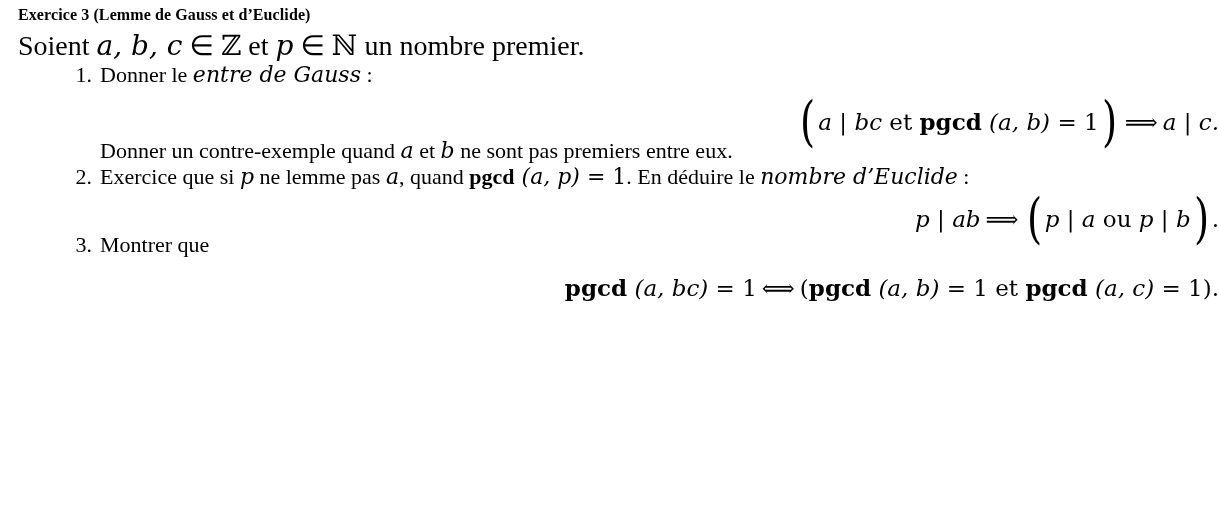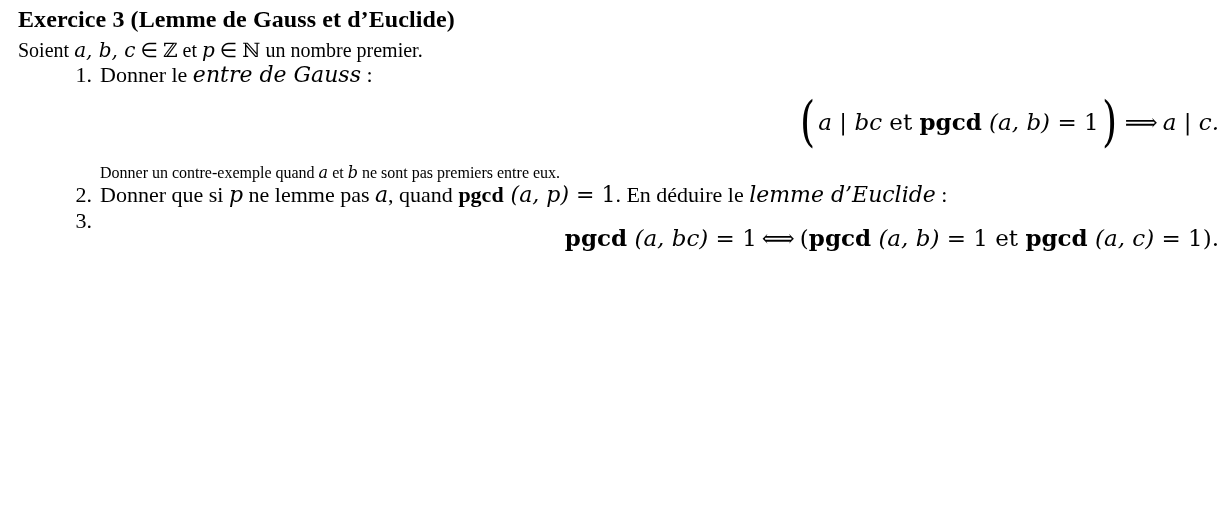--- a/index.html
+++ b/index.html
@@ -15,26 +15,26 @@
     overflow: hidden;
   }
   .page {
     position: relative;
     width: 1219px;
     height: 524px;
     padding: 0;
   }
   .exercise-title {
     font-weight: bold;
-    font-size: 24px;
+    font-size: 16px;
     margin: 6px 0 0 18px;
     letter-spacing: 0.1px;
   }
   .intro-line {
-    font-size: 20px;
+    font-size: 28px;
     margin: 5px 0 0 18px;
   }
   .math {
     font-family: "DejaVu Serif", serif;
     font-style: italic;
   }
   .mathup {
     font-family: "DejaVu Serif", serif;
     font-style: normal;
   }
@@ -78,22 +78,22 @@
     position: relative;
     top: 10px;
     font-family: "DejaVu Serif", serif;
     font-style: normal;
     transform: scaleX(0.72);
   }
   .it { font-style: italic; }
   .up { font-style: normal; }
   .bold { font-weight: bold; font-style: normal; }
   .sub-note {
-    font-size: 16px;
-    margin-top: 28px;
+    font-size: 22px;
+    margin-top: 3px;
     margin-left: 100px;
   }
   .arrow {
     font-family: "DejaVu Serif", serif;
     font-style: normal;
     padding: 0 4px;
   }
   .spaced { padding: 0 5px; }
 </style>
 </head>
@@ -117,26 +117,30 @@
     <div class="display disp-1">
       <span class="paren-big">(</span><span class="it">a</span><span class="up"> | </span><span class="it">bc</span><span class="up"> et </span><span class="bold">pgcd</span><span class="it"> (a, b)</span><span class="up"> = 1</span><span class="paren-big">)</span><span class="arrow spaced">⟹</span><span class="it">a</span><span class="up"> | </span><span class="it">c.</span>
     </div>
 
     <div class="sub-note">
       <span>Donner un contre-exemple quand </span><span class="math">a</span><span> et </span><span class="math">b</span><span> ne sont pas premiers entre eux.</span>
     </div>
 
     <li class="item item-2">
       <span class="num">2.</span>
-      <span>Donner que si </span><span class="math">p</span><span> ne lemme pas </span><span class="math">a</span><span>, quand </span><span class="bold">pgcd</span><span class="math"> (a, p)</span><span class="mathup"> = 1</span><span>. En déduire le </span><span class="math">lemme d’Euclide</span><span> :</span>
+      <span>Exercice que si </span><span class="math">p</span><span> ne lemme pas </span><span class="math">a</span><span>, quand </span><span class="bold">pgcd</span><span class="math"> (a, p)</span><span class="mathup"> = 1</span><span>. En déduire le </span><span class="math">nombre d’Euclide</span><span> :</span>
     </li>
 
+    <div class="display disp-2">
+      <span class="it">p</span><span class="up"> | </span><span class="it">ab</span><span class="arrow spaced">⟹</span><span class="paren-big">(</span><span class="it">p</span><span class="up"> | </span><span class="it">a</span><span class="up"> ou </span><span class="it">p</span><span class="up"> | </span><span class="it">b</span><span class="paren-big">)</span><span class="up">.</span>
+    </div>
 
     <li class="item item-3">
       <span class="num">3.</span>
+      <span>Montrer que</span>
     </li>
 
     <div class="display disp-3">
       <span class="bold">pgcd</span><span class="it"> (a, bc)</span><span class="up"> = 1</span><span class="arrow spaced">⟺</span><span class="up">(</span><span class="bold">pgcd</span><span class="it"> (a, b)</span><span class="up"> = 1</span><span class="up"> et </span><span class="bold">pgcd</span><span class="it"> (a, c)</span><span class="up"> = 1</span><span class="up">)</span><span class="up">.</span>
     </div>
 
   </ol>
 
 </div>
 

